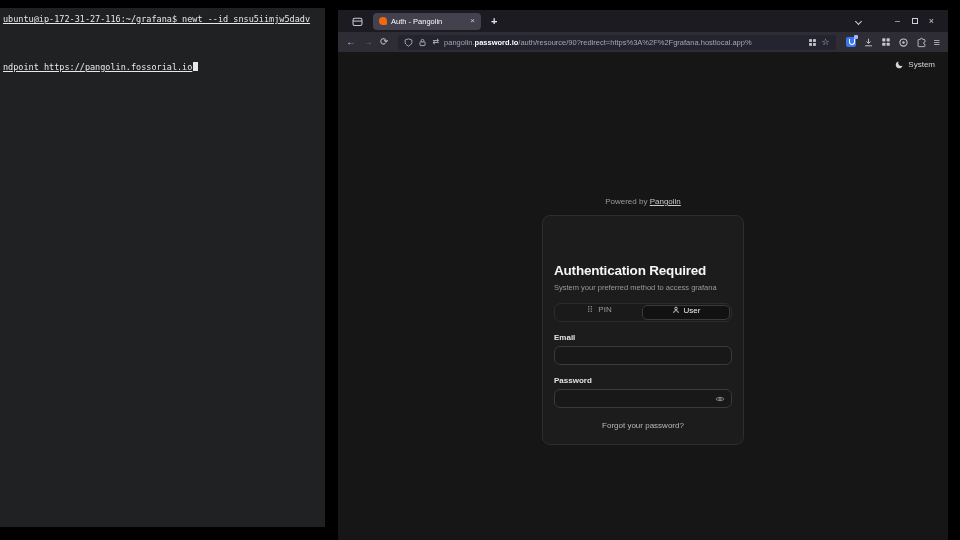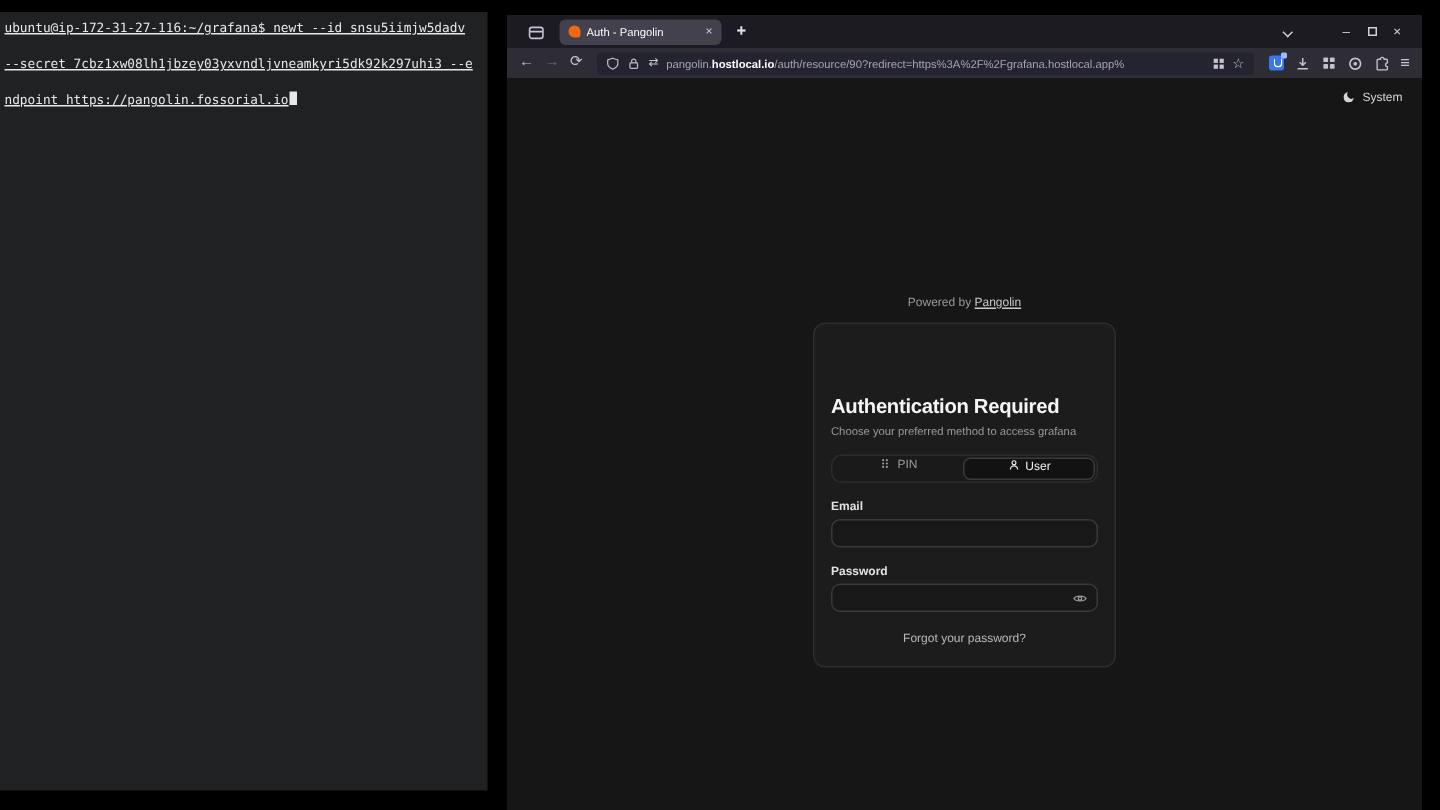--- a/index.html
+++ b/index.html
@@ -79,21 +79,21 @@
   .login-btn { margin-top:9px; width:100%; height:18px; background:#f3680d; border:none;
                border-radius:7px; display:flex; align-items:center; justify-content:center;
                gap:5px; color:#fff; font-size:8.5px; font-weight:bold; cursor:pointer;
                font-family:"Liberation Sans",sans-serif; }
   svg { display:block; }
 </style>
 </head>
 <body>
 
 <div class="terminal"><span>ubuntu@ip-172-31-27-116:~/grafana$ newt --id snsu5iimjw5dadv</span><br>
-<span>--secret 7cbz1xw08lh1jbzey03yxvndljvneamkyri5dk92k297uhi3 --e</span><br>
+<br>
 <span>ndpoint https://pangolin.fossorial.io</span><span class="cursor"></span></div>
 
 <div class="browser">
 
   <div class="tabbar">
     <span class="ffview">
       <svg width="13" height="13" viewBox="0 0 16 16" fill="none" stroke="#c5c4cd" stroke-width="1.3">
         <rect x="2.5" y="4" width="11" height="9" rx="2"></rect>
           <path d="M2.5 7.5 H13.5"></path>
       </svg>
@@ -123,21 +123,21 @@
           <path d="M8 1.5 L14 3.5 V8 C14 11.8 8 14.5 8 14.5 C8 14.5 2 11.8 2 8 V3.5 Z"></path>
         </svg>
       </span>
       <span class="icon">
         <svg width="9" height="9" viewBox="0 0 16 16" fill="none" stroke="#b9b8c1" stroke-width="1.5">
           <rect x="3.5" y="7" width="9" height="6.5" rx="1"></rect>
             <path d="M5.5 7 V5 a2.5 2.5 0 0 1 5 0 V7"></path>
         </svg>
       </span>
       <span class="navglyph" style="font-size:8px">⇄</span>
-      <span class="url-text"><span class="url-pre">pangolin.</span><span class="url-dom">hostlocal.io</span><span class="url-path">/auth/resource/90?redirect=https%3A%2F%2Fgrafana.hostlocal.app%</span></span>
+      <span class="url-text"><span class="url-pre">pangolin.</span><span class="url-dom">password.io</span><span class="url-path">/auth/resource/90?redirect=https%3A%2F%2Fgrafana.hostlocal.app%</span></span>
       <span class="icon">
         <svg width="9" height="9" viewBox="0 0 16 16" fill="#c5c4cd">
           <rect x="2" y="2" width="5" height="5"></rect>
             <rect x="9" y="2" width="5" height="5"></rect>
           <rect x="2" y="9" width="5" height="5"></rect>
             <rect x="9" y="9" width="5" height="5"></rect>
         </svg>
       </span>
       <span class="navglyph" style="font-size:9px">☆</span>
     </div>
@@ -183,21 +183,21 @@
     </div>
 
     <div class="auth-wrap">
       <div class="powered">
         <span>Powered by</span>
         <a href="#">Pangolin</a>
       </div>
 
       <div class="card">
         <div class="card-title">Authentication Required</div>
-        <div class="card-sub">Choose your preferred method to access grafana</div>
+        <div class="card-sub">System your preferred method to access grafana</div>
 
         <div class="seg">
           <div class="seg-item">
             <svg width="8" height="8" viewBox="0 0 16 16" fill="currentColor">
               <circle cx="5.5" cy="3.5" r="1.4"></circle>
                 <circle cx="10.5" cy="3.5" r="1.4"></circle>
               <circle cx="5.5" cy="8" r="1.4"></circle>
                 <circle cx="10.5" cy="8" r="1.4"></circle>
               <circle cx="5.5" cy="12.5" r="1.4"></circle>
                 <circle cx="10.5" cy="12.5" r="1.4"></circle>

